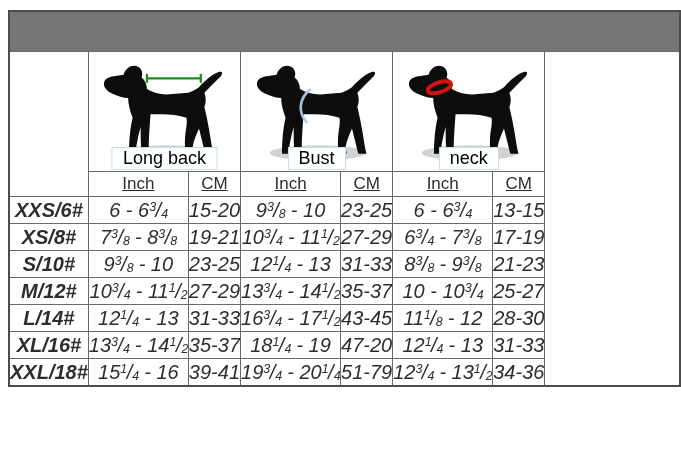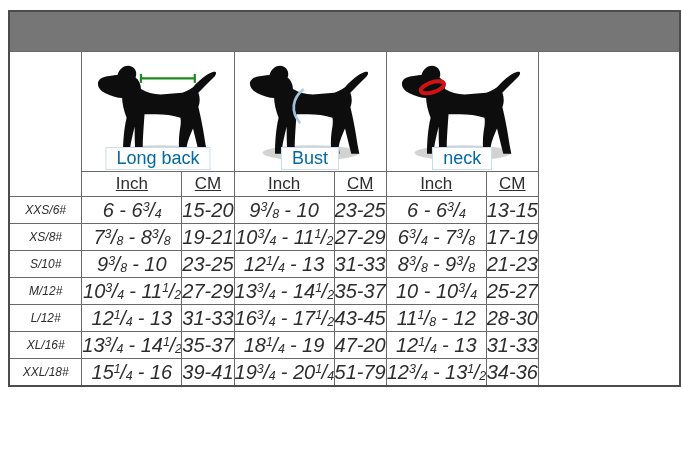--- a/index.html
+++ b/index.html
@@ -25,31 +25,31 @@
   }
   td.corner{background:#fff;}
   td.empty-col{background:#fff;}
   td.dog-cell{
     height:119px;position:relative;background:#fff;
   }
   td.dog-cell svg{display:block;margin:1px auto 0 auto;}
   .dog-label{
     position:absolute;left:50%;bottom:1px;transform:translateX(-50%);
     background:#ffffff;border:1px solid #c9ddf0;
-    font-size:18px;line-height:21px;color:#0369a1;
+    font-size:18px;line-height:21px;color:#000000;
     padding:0 10px;white-space:nowrap;font-style:normal;
   }
   td.unit{
     height:24px;font-size:17px;color:#141414;background:#fff;
     border-bottom:2px solid #555;
     text-decoration:underline;
   }
   tr.data-row td{height:26px;background:#fff;}
   td.size-cell{
-    font-style:italic;font-size:12px;color:#2b2b2b;
+    font-style:italic;font-size:20px;color:#2b2b2b;font-weight:bold;
   }
   td.val{
     font-style:italic;font-size:20px;color:#2b2b2b;
     white-space:nowrap;
   }
   td.val sup{font-size:0.62em;vertical-align:0.5em;letter-spacing:-0.5px;}
   td.val sub{font-size:0.62em;vertical-align:-0.1em;letter-spacing:-0.5px;}
 </style>
 </head>
 <body>
@@ -142,21 +142,21 @@
   <tr class="data-row">
     <td class="size-cell">M/12#</td>
     <td class="val">10<sup>3</sup>/<sub>4</sub> - 11<sup>1</sup>/<sub>2</sub></td>
     <td class="val">27-29</td>
     <td class="val">13<sup>3</sup>/<sub>4</sub> - 14<sup>1</sup>/<sub>2</sub></td>
     <td class="val">35-37</td>
     <td class="val">10 - 10<sup>3</sup>/<sub>4</sub></td>
     <td class="val">25-27</td>
   </tr>
   <tr class="data-row">
-    <td class="size-cell">L/12#</td>
+    <td class="size-cell">L/14#</td>
     <td class="val">12<sup>1</sup>/<sub>4</sub> - 13</td>
     <td class="val">31-33</td>
     <td class="val">16<sup>3</sup>/<sub>4</sub> - 17<sup>1</sup>/<sub>2</sub></td>
     <td class="val">43-45</td>
     <td class="val">11<sup>1</sup>/<sub>8</sub> - 12</td>
     <td class="val">28-30</td>
   </tr>
   <tr class="data-row">
     <td class="size-cell">XL/16#</td>
     <td class="val">13<sup>3</sup>/<sub>4</sub> - 14<sup>1</sup>/<sub>2</sub></td>

